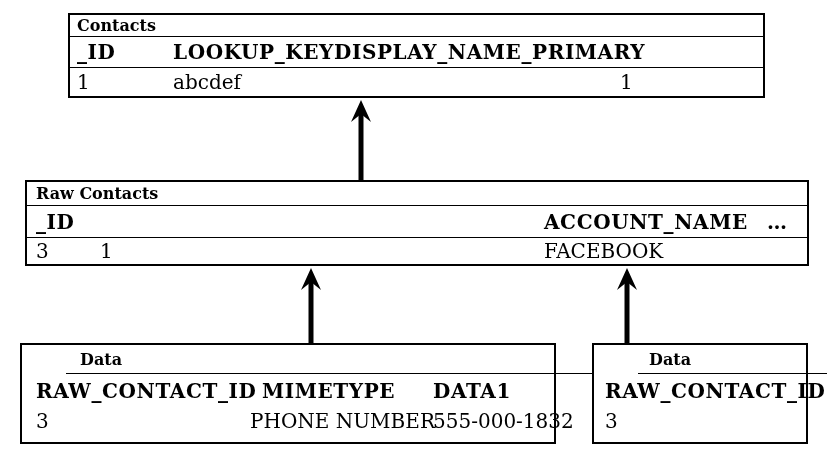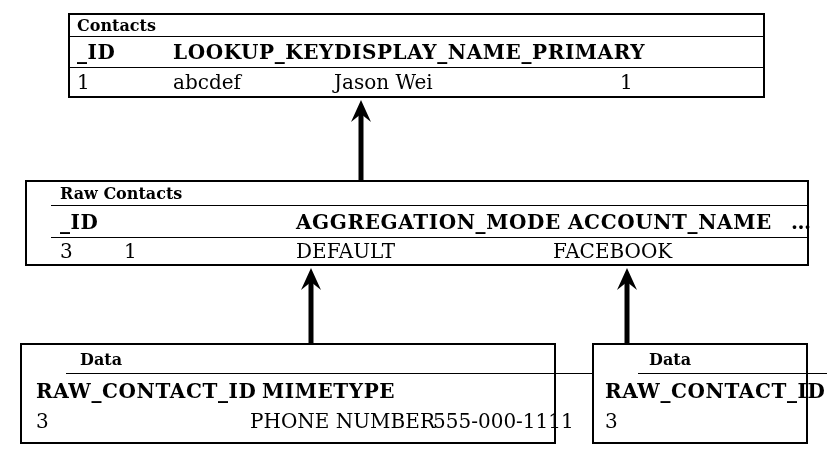--- a/index.html
+++ b/index.html
@@ -35,21 +35,21 @@
     position:absolute; top:0;
     font-size:16px;
     white-space:nowrap;
   }
   
   .tbl-contacts { left:68px; top:13px; width:697px; height:85px; }
   .tbl-contacts .r-title  { height:22px; } .tbl-contacts .r-title .title-text { line-height:22px; }
   .tbl-contacts .r-hdr    { height:31px; } .tbl-contacts .r-hdr  .cell { line-height:31px; }
   .tbl-contacts .r-data   { height:28px; } .tbl-contacts .r-data .cell { line-height:28px; }
   
-  .tbl-raw { left:25px; top:180px; width:784px; height:86px;padding-left:24px; }
+  .tbl-raw { left:25px; top:180px; width:784px; height:86px; }
   .tbl-raw .r-title { height:24px; } .tbl-raw .r-title .title-text { line-height:24px; }
   .tbl-raw .r-hdr   { height:32px; } .tbl-raw .r-hdr  .cell { line-height:32px; }
   .tbl-raw .r-data  { height:26px; } .tbl-raw .r-data .cell { line-height:26px; }
   
   .tbl-data-left  { left:20px;  top:343px; width:536px; height:101px; }
   .tbl-data-right { left:592px; top:343px; width:216px; height:101px; }
   .tbl-data-left .r-title, .tbl-data-right .r-title { height:29px;margin-left:44px; }
   .tbl-data-left .r-title .title-text, .tbl-data-right .r-title .title-text { line-height:29px; }
   .r-hdr2  { height:31px;padding-left:20px; } .r-hdr2  .cell { line-height:34px; }
   .r-data2 { height:35px; } .r-data2 .cell { line-height:32px; }
@@ -79,55 +79,53 @@
       <span class="title-text" style="left:7px">Contacts</span>
     </div>
     <div class="row divided hdr r-hdr">
       <span class="cell" style="left:7px">_ID</span>
       <span class="cell" style="left:103px">LOOKUP_KEY</span>
       <span class="cell" style="left:264px">DISPLAY_NAME_PRIMARY</span>
     </div>
     <div class="row r-data">
       <span class="cell" style="left:7px">1</span>
       <span class="cell" style="left:103px">abcdef</span>
-      <span class="cell" style="left:264px">Jason Wei</span>
       <span class="cell" style="left:550px">1</span>
     </div>
   </div>
 
   <div class="tbl tbl-raw">
     <div class="row divided r-title">
       <span class="title-text" style="left:9px">Raw Contacts</span>
     </div>
     <div class="row divided hdr r-hdr">
       <span class="cell" style="left:9px">_ID</span>
-      <span class="cell" style="left:245px">AGGREGATION_MODE</span>
       <span class="cell" style="left:517px">ACCOUNT_NAME</span>
       <span class="cell" style="left:740px">…</span>
     </div>
     <div class="row r-data">
       <span class="cell" style="left:9px">3</span>
       <span class="cell" style="left:73px">1</span>
-      <span class="cell" style="left:245px">DEFAULT</span>
-      <span class="cell" style="left:502px">FACEBOOK</span>
+      <span class="cell" style="left:517px">FACEBOOK</span>
     </div>
   </div>
 
   <div class="tbl tbl-data-left">
     <div class="row divided r-title">
       <span class="title-text" style="left:14px">Data</span>
     </div>
     <div class="row hdr r-hdr2">
       <span class="cell" style="left:14px">RAW_CONTACT_ID</span>
       <span class="cell" style="left:240px">MIMETYPE</span>
+      <span class="cell" style="left:411px">DATA1</span>
     </div>
     <div class="row r-data2">
       <span class="cell" style="left:14px">3</span>
       <span class="cell" style="left:228px">PHONE NUMBER</span>
-      <span class="cell" style="left:411px">555-000-1111</span>
+      <span class="cell" style="left:411px">555-000-1832</span>
     </div>
   </div>
 
   <div class="tbl tbl-data-right">
     <div class="row divided r-title">
       <span class="title-text" style="left:11px">Data</span>
     </div>
     <div class="row hdr r-hdr2">
       <span class="cell" style="left:11px">RAW_CONTACT_ID</span>
     </div>

